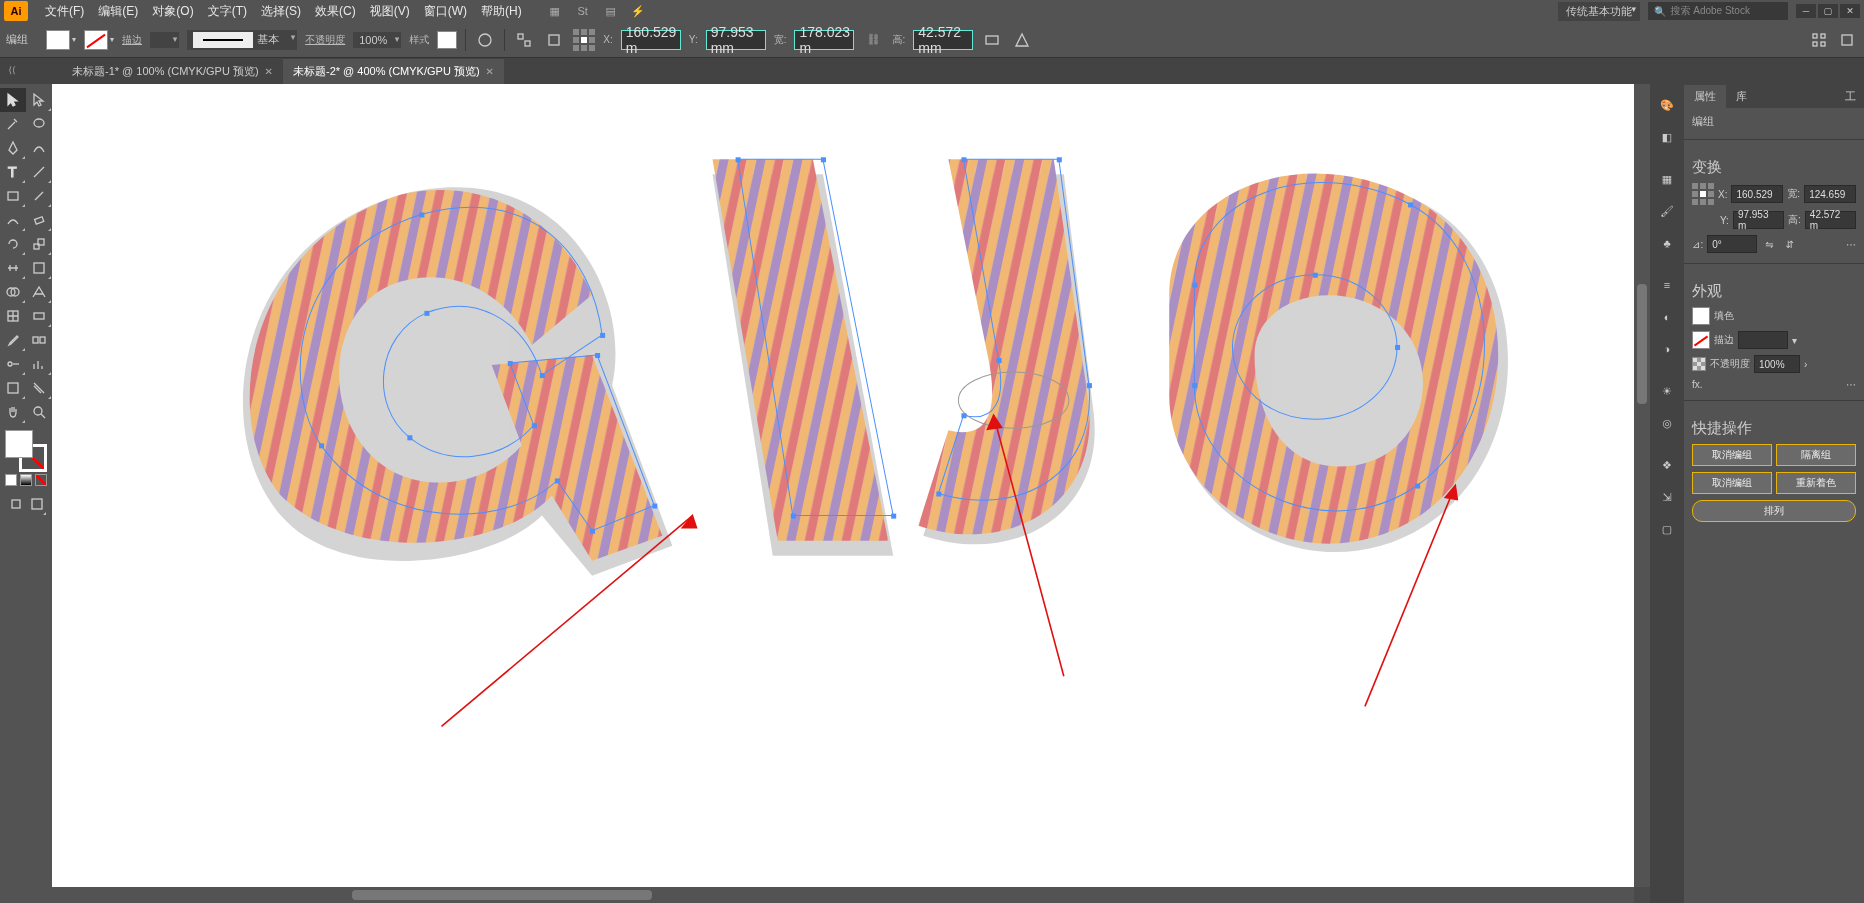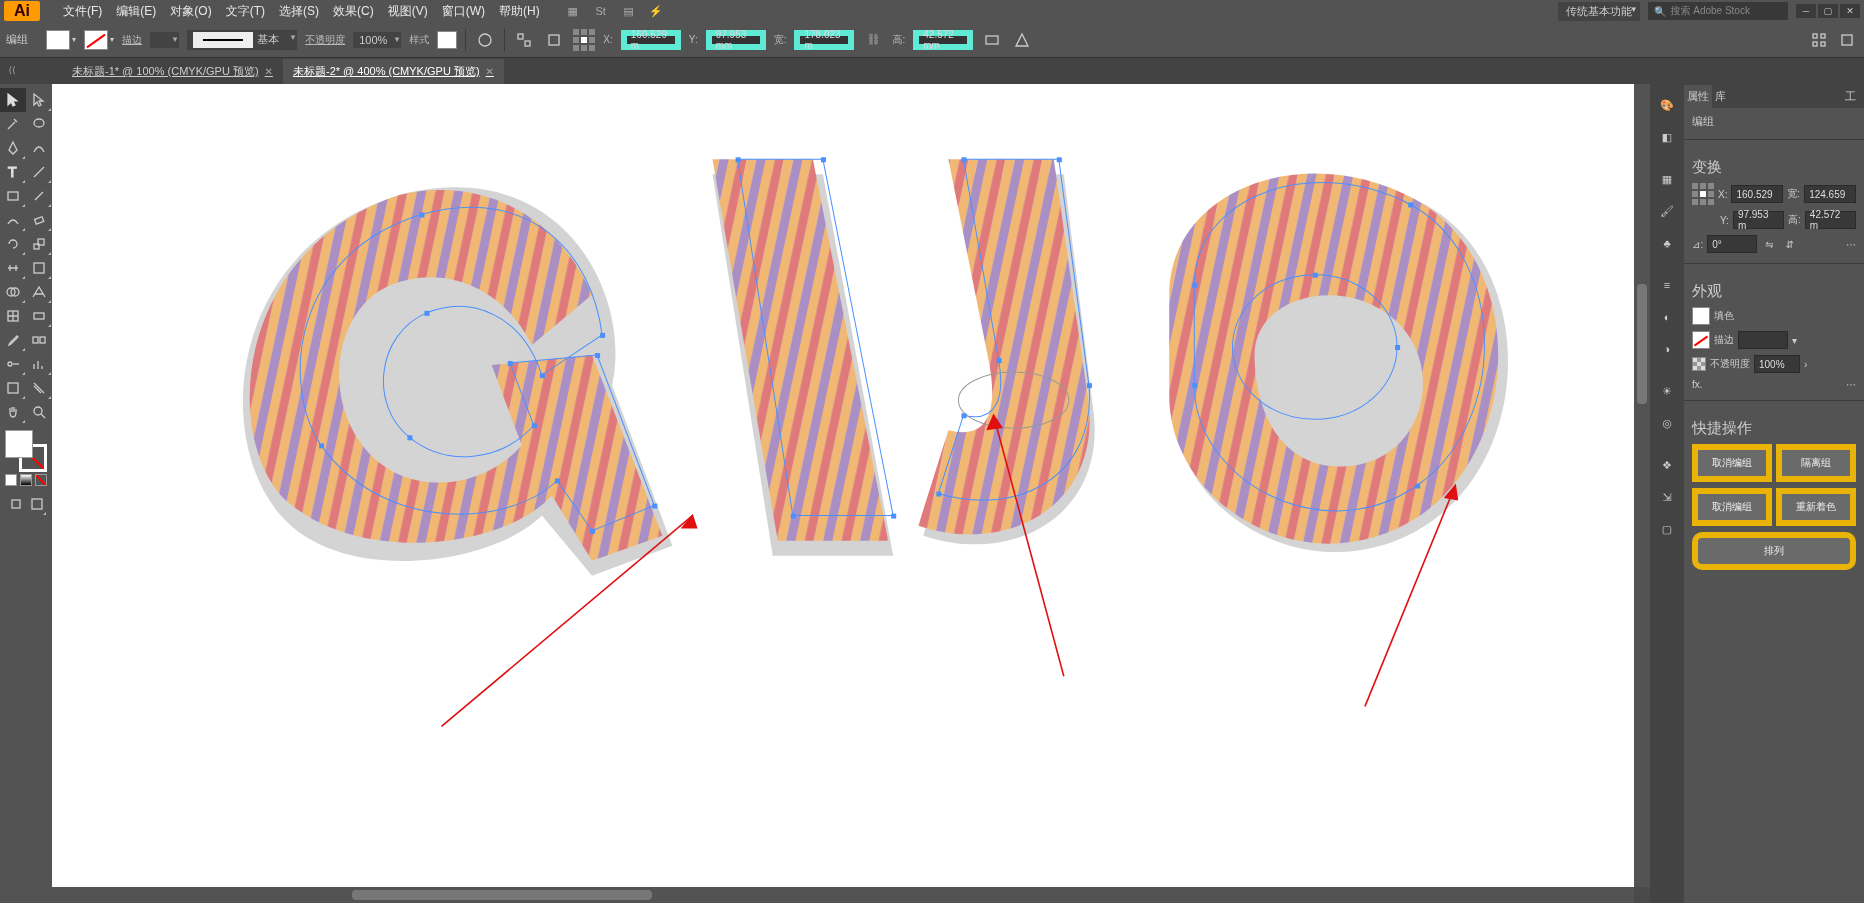--- a/index.html
+++ b/index.html
@@ -1,51 +1,51 @@
 <!DOCTYPE html>
 <html><head>
 <meta charset="utf-8">
 <style>
 * { box-sizing: border-box; margin: 0; padding: 0; font-family: "Microsoft YaHei", sans-serif; }
 body { background: #4a4a4a; width: 1864px; height: 903px; overflow: hidden; position: relative; color: #ccc; font-size: 11px; }
 
 
 .menubar { height: 22px; background: #535353; display: flex; align-items: center; padding: 0 4px; }
-.ai-logo { width: 36px; height: 20px; background: #ff9a00; color: #330000; display: inline-flex; align-items: center; justify-content: center; font-weight: bold; font-size: 16px; margin-right: 16px; border-radius: 2px; }
+.ai-logo { width: 24px; height: 20px; background: #ff9a00; color: #330000; display: inline-flex; align-items: center; justify-content: center; font-weight: bold; font-size: 11px; margin-right: 10px; border-radius: 2px; }
 .menubar .menu-item { padding: 0 7px; cursor: pointer; color: #e8e8e8; font-size: 12px; }
 .menubar .menu-icons { display: flex; gap: 12px; margin-left: 18px; align-items: center; }
 .menubar .menu-icons span { width: 16px; height: 16px; display: inline-flex; align-items: center; justify-content: center; color: #aaa; }
 .menubar .right { margin-left: auto; display: flex; align-items: center; gap: 8px; }
 .workspace-sel { background: #434343; padding: 2px 8px 2px 8px; font-size: 11px; position: relative; }
 .workspace-sel::after { content: "▾"; position: absolute; right: 4px; top: 2px; font-size: 9px; }
 .search-box { background: #383838; padding: 2px 6px; width: 140px; color: #888; font-size: 10px; display: flex; align-items: center; gap: 4px; }
 .win-btns { display: flex; gap: 2px; }
 .win-btn { width: 20px; height: 14px; background: #3a3a3a; display: flex; align-items: center; justify-content: center; font-size: 9px; }
 
 
 .controlbar { height: 36px; background: #535353; display: flex; align-items: center; padding: 0 6px; gap: 8px; border-bottom: 1px solid #333; }
 .ctrl-label { font-size: 11px; margin-right: 10px; }
 .swatch-group { display: flex; align-items: center; gap: 2px; }
 .swatch { width: 24px; height: 20px; border: 1px solid #888; background: #fff; }
 .swatch.none { background: #fff; position: relative; }
 .swatch.none::after { content: ""; position: absolute; left: 0; right: 0; top: 50%; border-top: 2px solid red; transform: rotate(-35deg); }
 .ctrl-dd { background: #434343; padding: 2px 14px 2px 6px; position: relative; font-size: 11px; }
 .ctrl-dd::after { content: "▾"; position: absolute; right: 2px; top: 2px; font-size: 9px; color: #aaa; }
-.num-field { background: #333; border: 6px solid #5eead4; width: 60px; height: 20px; color: #ddd; padding: 0 4px; font-size: 10px; display: inline-flex; align-items: center; }
+.num-field { background: #333; border: 1px solid #5eead4; width: 60px; height: 20px; color: #ddd; padding: 0 4px; font-size: 14px; display: inline-flex; align-items: center; }
 .ctrl-icon { width: 22px; height: 22px; display: flex; align-items: center; justify-content: center; color: #aaa; border: 1px solid transparent; }
 .ctrl-icon svg { width: 16px; height: 16px; }
 .stroke-sample { width: 60px; height: 16px; background: #eee; display: flex; align-items: center; justify-content: center; }
 .stroke-sample-inner { background: #000; height: 2px; width: 40px; }
 .sep { width: 1px; height: 22px; background: #3a3a3a; }
 .ctrl-label-sm { font-size: 10px; color: #bbb; }
 
 
 .doctabs { height: 26px; background: #434343; display: flex; align-items: flex-end; padding-left: 62px; }
 .doc-toggle { position: absolute; left: 6px; top: 60px; width: 12px; height: 20px; display: flex; align-items: center; justify-content: center; color: #aaa; font-size: 9px; }
-.doctab { padding: 5px 10px; background: #434343; color: #ccc; font-size: 11px; display: flex; align-items: center; gap: 6px; text-decoration: underline; }
+.doctab { padding: 5px 10px; background: #434343; color: #ccc; font-size: 11px; display: flex; align-items: center; gap: 6px; }
 .doctab.active { background: #535353; color: #fff; }
 .doctab .close { font-size: 10px; color: #aaa; }
 
 
 .main { position: absolute; top: 84px; left: 0; right: 0; bottom: 0; display: flex; }
 .toolbox { width: 52px; background: #535353; display: flex; flex-direction: column; align-items: center; padding-top: 4px; gap: 0; }
 .tool-row { display: flex; width: 100%; }
 .tool { width: 26px; height: 24px; display: flex; align-items: center; justify-content: center; position: relative; }
 .tool svg { width: 16px; height: 16px; stroke: #ddd; fill: none; stroke-width: 1.2; }
 .tool.sel { background: #333; }
@@ -68,28 +68,28 @@
 .scroll-thumb-v { position: absolute; left: 3px; right: 3px; top: 200px; height: 120px; background: #777; border-radius: 4px; }
 .scroll-thumb-h { position: absolute; top: 3px; bottom: 3px; left: 300px; width: 300px; background: #777; border-radius: 4px; }
 
 
 .dock-strip { width: 34px; background: #434343; display: flex; flex-direction: column; align-items: center; gap: 20px; padding-top: 10px; }
 .dock-strip .dicon { width: 22px; height: 22px; display: flex; align-items: center; justify-content: center; }
 .dock-strip .dgroup { display: flex; flex-direction: column; gap: 10px; }
 
 .props-panel { width: 180px; background: #535353; display: flex; flex-direction: column; font-size: 11px; }
 .panel-tabs { display: flex; background: #434343; height: 24px; align-items: flex-end; }
-.ptab { padding: 4px 3px; color: #ccc; }
+.ptab { padding: 4px 10px; color: #ccc; }
 .ptab.active { background: #535353; }
 .panel-body { padding: 6px 8px; display: flex; flex-direction: column; gap: 6px; }
 .p-row { display: flex; align-items: center; gap: 4px; font-size: 10px; }
 .p-label { color: #ccc; font-size: 11px; }
 .p-field { background: #383838; border: 1px solid #2a2a2a; height: 18px; padding: 0 4px; color: #ddd; display: flex; align-items: center; flex: 1; min-width: 0; }
 .p-section-title { color: #ccc; font-size: 15px; margin-top: 8px; }
-.p-btn { background: #6a6a6a; border: 6px solid #eab308; height: 38px; display: flex; align-items: center; justify-content: center; font-size: 10px; color: #eee; flex: 1; }
+.p-btn { background: #6a6a6a; border: 1px solid #eab308; height: 22px; display: flex; align-items: center; justify-content: center; font-size: 10px; color: #eee; flex: 1; }
 .hr { height: 1px; background: #3c3c3c; margin: 4px -8px; }
 .reference-grid { display: grid; grid-template-columns: repeat(3, 6px); grid-template-rows: repeat(3, 6px); gap: 2px; }
 .ref-dot { width: 6px; height: 6px; background: #888; }
 .ref-dot.active { background: #fff; }
 .opacity-chk { width: 14px; height: 14px; border: 1px solid #888; background: repeating-conic-gradient(#999 0 25%, #ddd 0 50%) 0 0/8px 8px; }
 
 
 .i { stroke: #ccc; fill: none; stroke-width: 1.3; }
 </style>
 </head>

